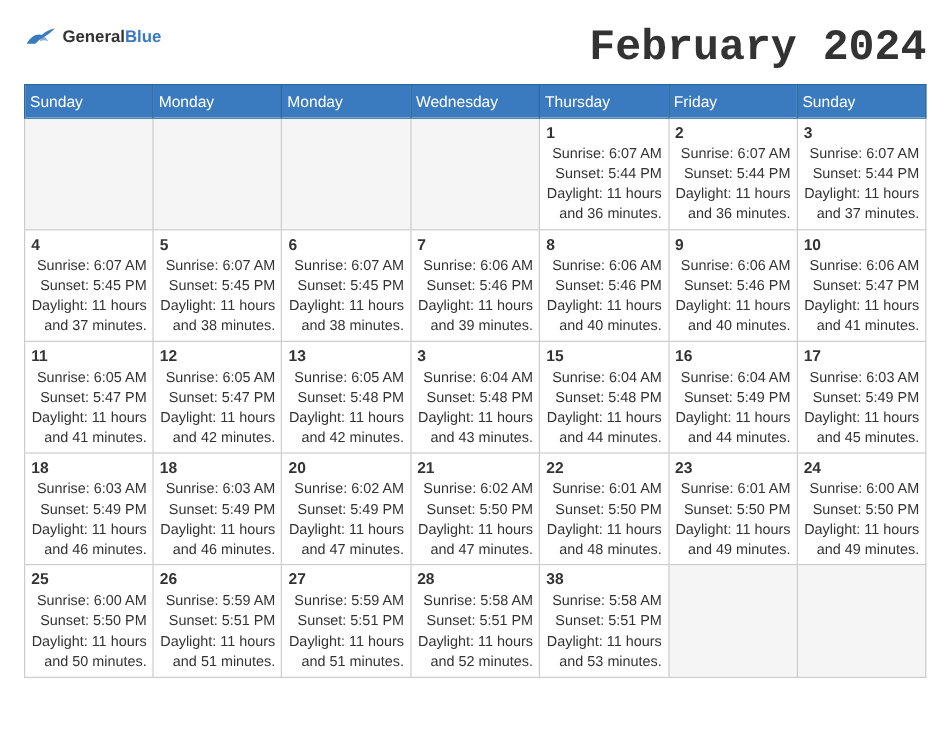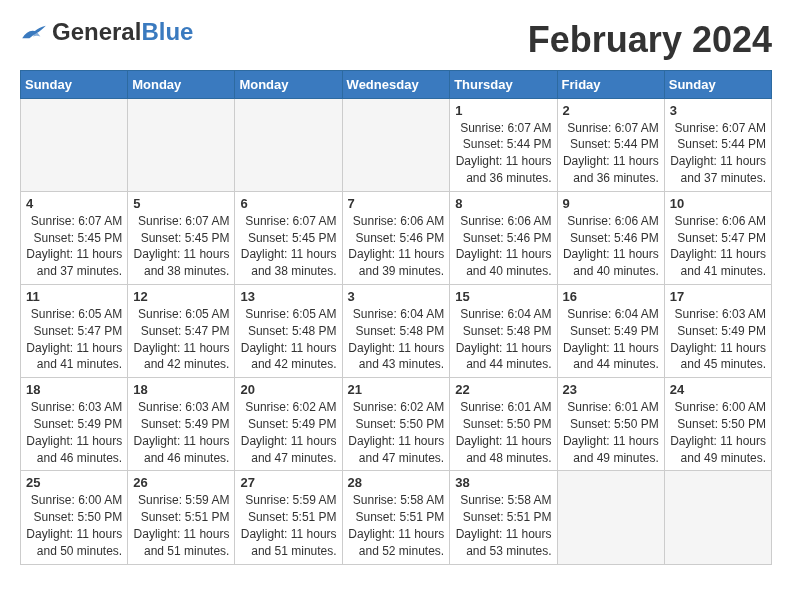--- a/index.html
+++ b/index.html
@@ -15,59 +15,60 @@
       justify-content: space-between;
       align-items: flex-start;
       margin-bottom: 10px;
     }
     .logo {
       display: flex;
       flex-direction: column;
       align-items: flex-start;
     }
     .logo-text {
-      font-size: 24px;
+      font-size: 14px;
       font-weight: bold;
       color: #333;
       line-height: 1;
     }
     .logo-text span.general { color: #333; }
     .logo-text span.blue { color: #3a7abf; }
     .logo-row {
       display: flex;
       align-items: center;
       gap: 4px;
     }
     .logo-bird-svg {
       width: 28px;
       height: 20px;
     }
     .title-block {
       text-align: right;
+      font-family: Liberation Mono, monospace;
     }
     .month-year {
       font-size: 36px;
       font-weight: bold;
       color: #333;
       line-height: 1.1;
     }
     .location {
       font-size: 14px;
       color: #333;
     }
     .calendar {
       width: 100%;
       border-collapse: collapse;
       border: 1px solid #ccc;
     }
     .calendar th {
       background: #3a7abf;
       color: #fff;
       font-size: 13px;
-      font-weight: bold;
+      font-weight: normal;
       padding: 6px 4px;
       border: 1px solid #2d6aa0;
       text-align: left;
     }
     .calendar td {
       border: 1px solid #ccc;
       vertical-align: top;
       padding: 4px 5px;
       width: 108px;
       height: 80px;

